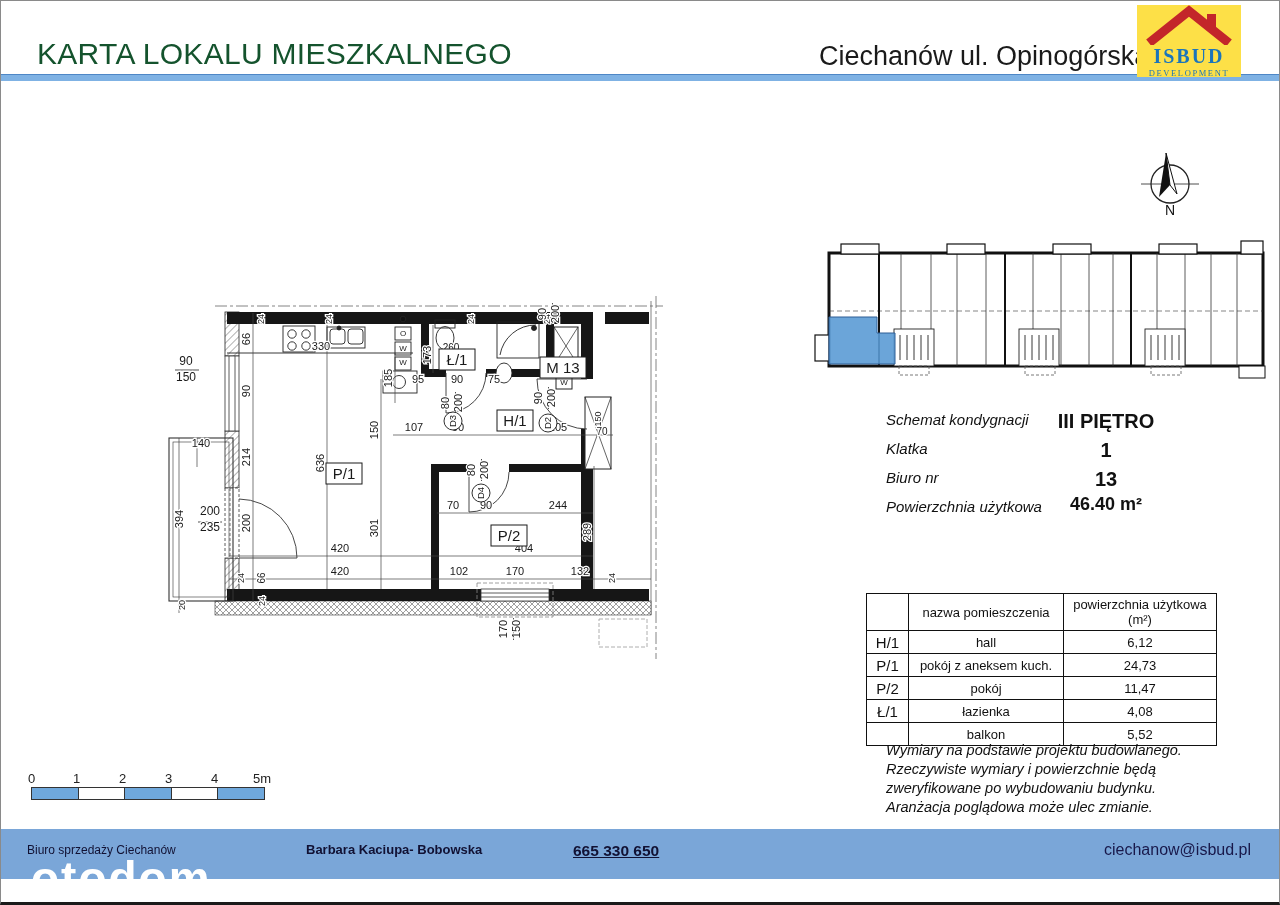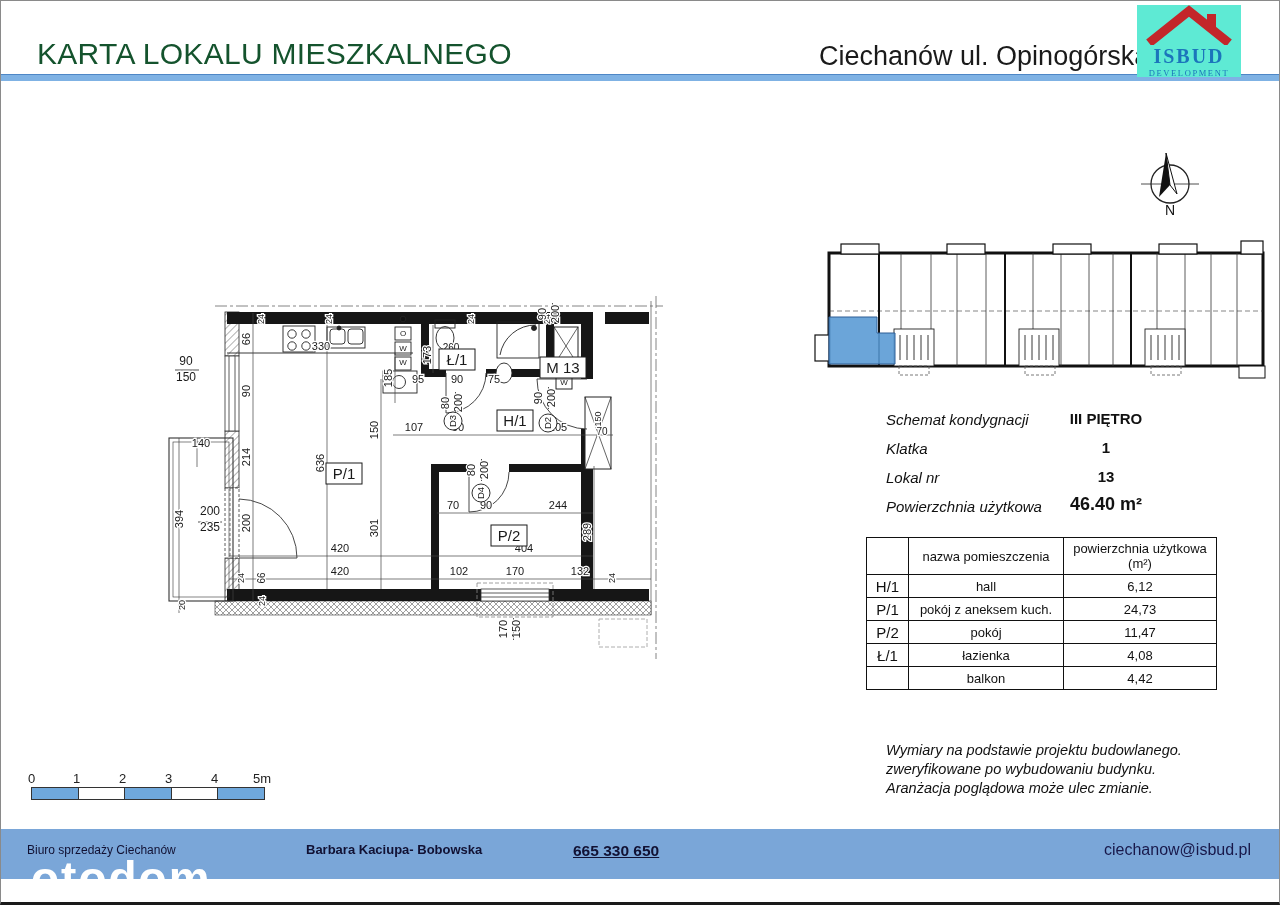--- a/index.html
+++ b/index.html
@@ -7,36 +7,36 @@
         border:1px solid #8a8a8a;border-bottom:3px solid #1a1a1a;box-sizing:border-box;overflow:hidden;}
   .gfx{position:absolute;left:0;top:0;z-index:1;}
   svg text{font-family:"Liberation Sans",sans-serif;}
   .abs{position:absolute;z-index:2;}
 
   
   .title{left:36px;top:36px;font-size:30px;color:#14532d;letter-spacing:.3px;}
   .location{left:818px;top:40px;font-size:27px;color:#1a1a1a;}
   .rule{left:0;top:73px;width:1280px;height:6px;background:var(--accent,#7FB2E4);
         border-top:1px solid var(--accent-dark,#4E87C6);z-index:1;}
-  .logo{left:1136px;top:4px;width:104px;height:72px;background:#5eead4;z-index:3;text-align:center;}
+  .logo{left:1136px;top:4px;width:104px;height:72px;background:#fde047;z-index:3;text-align:center;}
   .logo-name{font-family:"Liberation Serif",serif;font-weight:bold;font-size:20px;
              letter-spacing:2px;color:var(--logo-blue,#1B75BB);margin-top:-4px;}
   .logo-sub{font-family:"Liberation Serif",serif;font-size:8.5px;letter-spacing:1.6px;
             color:var(--logo-blue,#1B75BB);}
 
   
   .info{left:885px;top:405px;width:290px;}
   .info-row{position:relative;height:29px;}
   .info-label{position:absolute;left:0;top:5px;font-style:italic;font-size:15px;color:#111;}
   .info-value{position:absolute;left:150px;top:4px;width:140px;text-align:center;
-              font-weight:bold;font-size:15px;color:#111;}
+              font-weight:bold;font-size:20px;color:#111;}
   .info-value.big{font-size:18px;top:1px;}
 
   
-  .rooms{left:865px;top:536px;border-collapse:collapse;table-layout:fixed;}
+  .rooms{left:865px;top:592px;border-collapse:collapse;table-layout:fixed;}
   .rooms td,.rooms th{border:1px solid #111;font-weight:normal;font-size:13px;color:#111;
         text-align:center;vertical-align:middle;padding:1px 2px;box-sizing:border-box;}
   .rooms .c0{width:42px;} .rooms .c1{width:155px;} .rooms .c2{width:153px;}
   .rooms tr{height:23px;} .rooms tr.hd{height:37px;}
   .rooms td.code{font-size:15px;}
 
   .disclaimer{left:885px;top:740px;font-style:italic;font-size:14.5px;line-height:19px;color:#111;}
 
   
   .scalebar{left:30px;top:770px;width:236px;height:30px;}
@@ -318,21 +318,21 @@
   <div class="abs info">
     <div class="info-row">
       <span class="info-label">Schemat kondygnacji</span>
       <span class="info-value">III PIĘTRO</span>
     </div>
     <div class="info-row">
       <span class="info-label">Klatka</span>
       <span class="info-value">1</span>
     </div>
     <div class="info-row">
-      <span class="info-label">Lokal nr</span>
+      <span class="info-label">Biuro nr</span>
       <span class="info-value">13</span>
     </div>
     <div class="info-row">
       <span class="info-label">Powierzchnia użytkowa</span>
       <span class="info-value big">46.40 m²</span>
     </div>
   </div>
 
   <table class="rooms abs">
     <tbody>
@@ -357,27 +357,28 @@
       <td>11,47</td>
     </tr>
     <tr>
       <td class="code">Ł/1</td>
       <td>łazienka</td>
       <td>4,08</td>
     </tr>
     <tr>
       <td class="code"></td>
       <td>balkon</td>
-      <td>4,42</td>
+      <td>5,52</td>
     </tr>
   </tbody>
     </table>
 
   <div class="abs disclaimer">
     <div>Wymiary na podstawie projektu budowlanego.</div>
+    <div>Rzeczywiste wymiary i powierzchnie będą</div>
     <div>zweryfikowane po wybudowaniu budynku.</div>
     <div>Aranżacja poglądowa może ulec zmianie.</div>
   </div>
 
   <div class="abs scalebar">
     <span class="tick" style="left:-3px">0</span>
     <span class="tick" style="left:42px">1</span>
     <span class="tick" style="left:88px">2</span>
     <span class="tick" style="left:134px">3</span>
     <span class="tick" style="left:180px">4</span>

